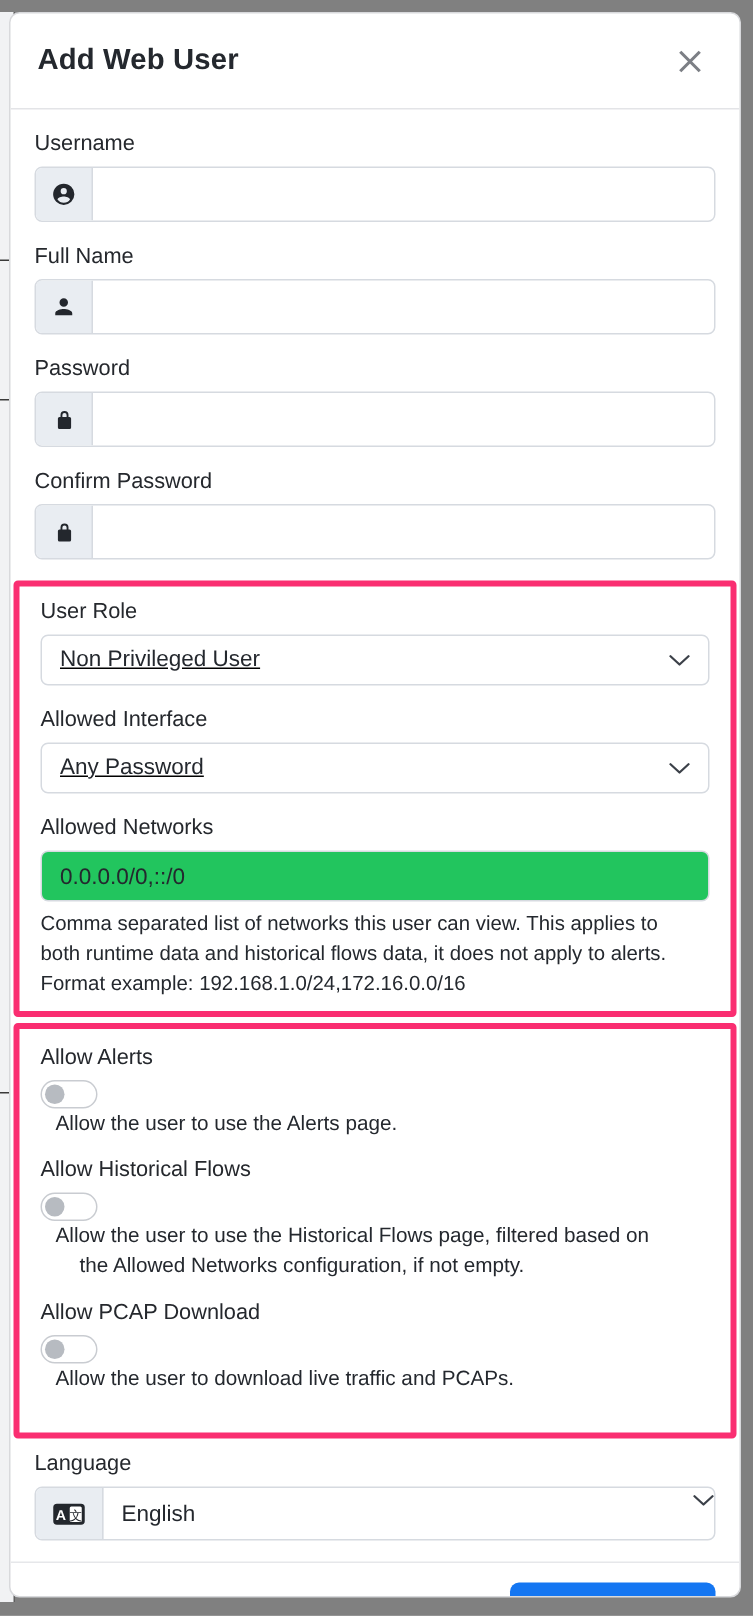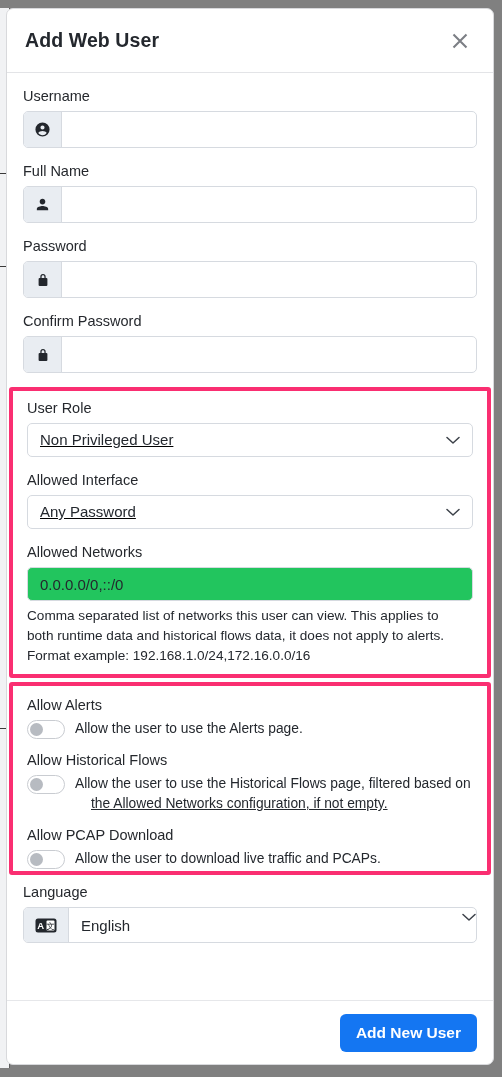--- a/index.html
+++ b/index.html
@@ -212,20 +212,21 @@
   .toggle-block { padding: 0 14px; margin-bottom: 12px; }
   .toggle-title {
     font-size: 14.5px;
     color: #25282d;
     margin-bottom: 5px;
     line-height: 18px;
   }
   .toggle-row {
     display: flex;
     align-items: flex-start;
+    flex-direction: column;
   }
   .switch {
     flex: 0 0 auto;
     width: 38px;
     height: 19px;
     border-radius: 10px;
     background: #ffffff;
     border: 1px solid #c9ccd1;
     box-sizing: border-box;
     position: relative;
@@ -239,21 +240,21 @@
     border-radius: 50%;
     background: #b7bbc1;
   }
   .toggle-desc {
     margin-left: 10px;
     font-size: 13.8px;
     line-height: 20px;
     color: #24282e;
     flex: 1 1 auto;
   }
-  .toggle-desc .indent2 { display: block; padding-left: 16px; text-decoration: underline; }
+  .toggle-desc .indent2 { display: block; padding-left: 16px; }
 
   
   .modal-footer {
     flex: 0 0 auto;
     height: 64px;
     border-top: 1px solid #e6e7ea;
     display: flex;
     align-items: center;
     justify-content: flex-end;
     padding: 0 16px;
@@ -375,21 +376,21 @@
           <input class="plain-input" type="text" value="0.0.0.0/0,::/0" style="">
           <div class="help-text">
             <div>Comma separated list of networks this user can view. This applies to</div>
             <div>both runtime data and historical flows data, it does not apply to alerts.</div>
             <div>Format example: 192.168.1.0/24,172.16.0.0/16</div>
           </div>
         </div>
 
       </div>
 
-      <div class="highlight" style="padding-top:10px;padding-bottom:0">
+      <div class="highlight" style="padding-top:10px;padding-bottom:24px">
 
         <div class="toggle-block">
           <div class="toggle-title">Allow Alerts</div>
           <div class="toggle-row">
             <div class="switch">
                 <div class="knob"></div>
               </div>
             <div class="toggle-desc">Allow the user to use the Alerts page.</div>
           </div>
         </div>

